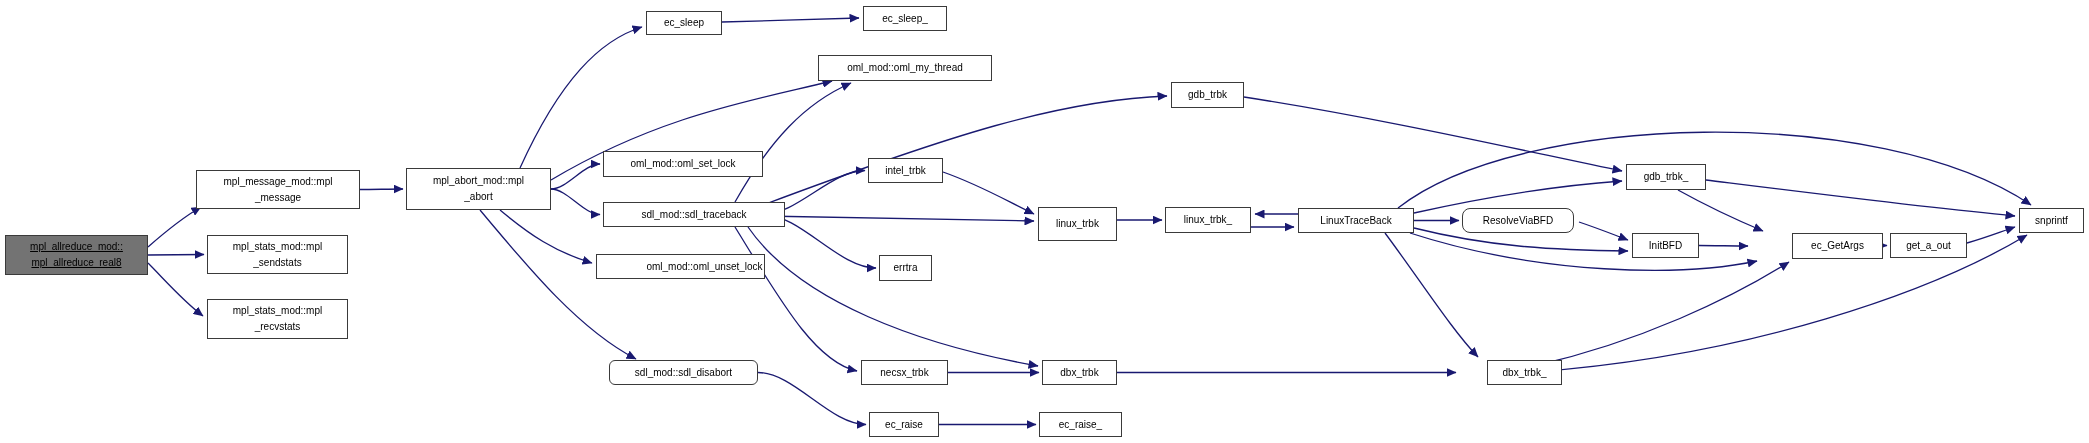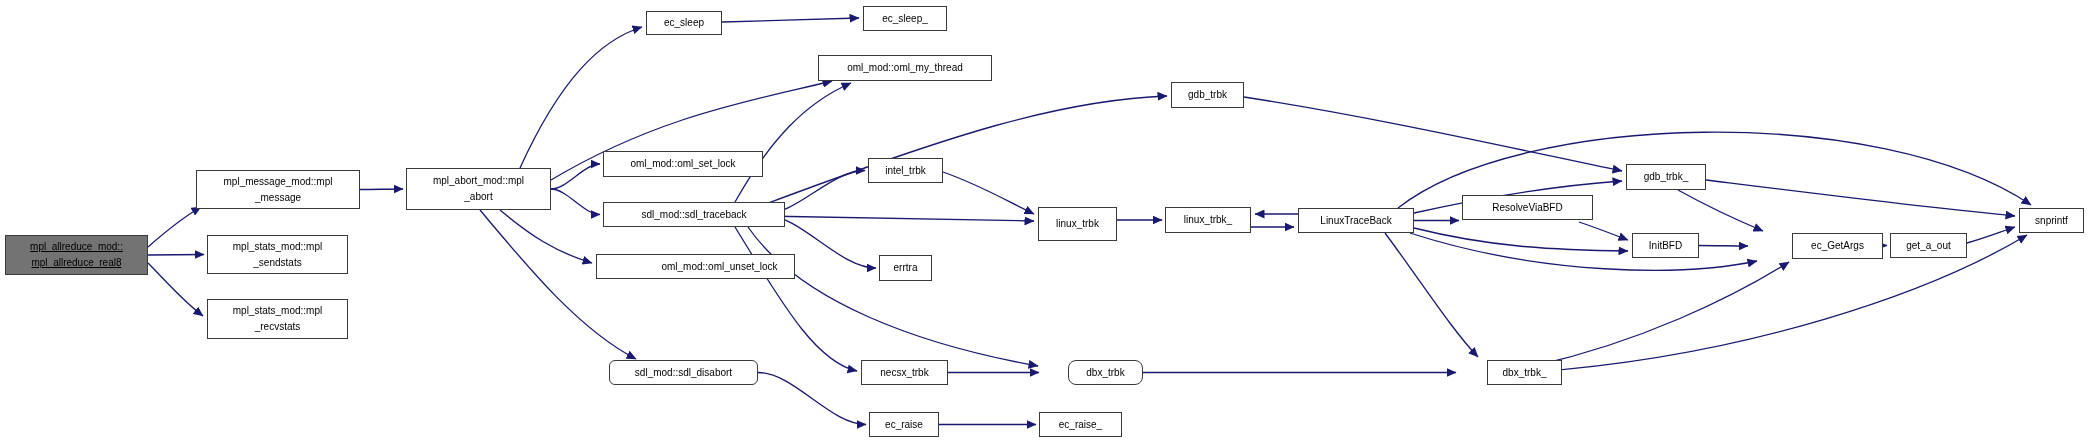--- a/index.html
+++ b/index.html
@@ -86,32 +86,32 @@
 _sendstats</div>
     <div class="gnode" style="left: 207px; top: 299px; width: 141px; height: 40px;">mpl_stats_mod::mpl
 _recvstats</div>
     <div class="gnode" style="left: 406px; top: 168px; width: 145px; height: 42px;">mpl_abort_mod::mpl
 _abort</div>
     <div class="gnode" style="left: 646px; top: 11px; width: 76px; height: 24px;">ec_sleep</div>
     <div class="gnode" style="left: 863px; top: 6px; width: 84px; height: 25px;">ec_sleep_</div>
     <div class="gnode" style="left: 818px; top: 55px; width: 174px; height: 26px;">oml_mod::oml_my_thread</div>
     <div class="gnode" style="left: 603px; top: 151px; width: 160px; height: 26px;">oml_mod::oml_set_lock</div>
     <div class="gnode" style="left: 603px; top: 202px; width: 182px; height: 25px;">sdl_mod::sdl_traceback</div>
-    <div class="gnode" style="left: 596px; top: 254px; width: 199px; height: 25px; padding-left: 48px;">oml_mod::oml_unset_lock</div>
+    <div class="gnode" style="left: 596px; top: 254px; width: 169px; height: 25px; padding-left: 48px;">oml_mod::oml_unset_lock</div>
     <div class="gnode" style="left: 609px; top: 360px; width: 149px; height: 25px; border-radius: 6px;">sdl_mod::sdl_disabort</div>
     <div class="gnode" style="left: 868px; top: 158px; width: 75px; height: 25px;">intel_trbk</div>
     <div class="gnode" style="left: 879px; top: 255px; width: 53px; height: 26px;">errtra</div>
     <div class="gnode" style="left: 861px; top: 360px; width: 87px; height: 25px;">necsx_trbk</div>
     <div class="gnode" style="left: 869px; top: 412px; width: 70px; height: 25px;">ec_raise</div>
     <div class="gnode" style="left: 1039px; top: 412px; width: 83px; height: 25px;">ec_raise_</div>
-    <div class="gnode" style="left: 1068px; top: 360px; width: 75px; height: 25px; border-radius: 8px;">dbx_trbk</div>
+    <div class="gnode" style="left: 1042px; top: 360px; width: 75px; height: 25px;">dbx_trbk</div>
     <div class="gnode" style="left: 1459px; top: 360px; width: 75px; height: 25px; margin-left: 28px;">dbx_trbk_</div>
     <div class="gnode" style="left: 1038px; top: 207px; width: 79px; height: 34px;">linux_trbk</div>
     <div class="gnode" style="left: 1165px; top: 207px; width: 86px; height: 26px;">linux_trbk_</div>
     <div class="gnode" style="left: 1298px; top: 208px; width: 116px; height: 25px;">LinuxTraceBack</div>
     <div class="gnode" style="left: 1171px; top: 82px; width: 73px; height: 26px;">gdb_trbk</div>
     <div class="gnode" style="left: 1626px; top: 164px; width: 80px; height: 26px;">gdb_trbk_</div>
-    <div class="gnode" style="left: 1462px; top: 195px; width: 131px; height: 25px;">ResolveViaBFD</div>
+    <div class="gnode" style="left: 1462px; top: 208px; width: 112px; height: 25px; border-radius: 8px;">ResolveViaBFD</div>
     <div class="gnode" style="left: 1632px; top: 233px; width: 67px; height: 25px;">InitBFD</div>
     <div class="gnode" style="left: 1751px; top: 233px; width: 91px; height: 26px; margin-left: 41px;">ec_GetArgs</div>
     <div class="gnode" style="left: 1890px; top: 233px; width: 77px; height: 25px;">get_a_out</div>
     <div class="gnode" style="left: 2019px; top: 208px; width: 65px; height: 25px; text-align: center;">snprintf</div>
   </div>
 
 </body></html>

